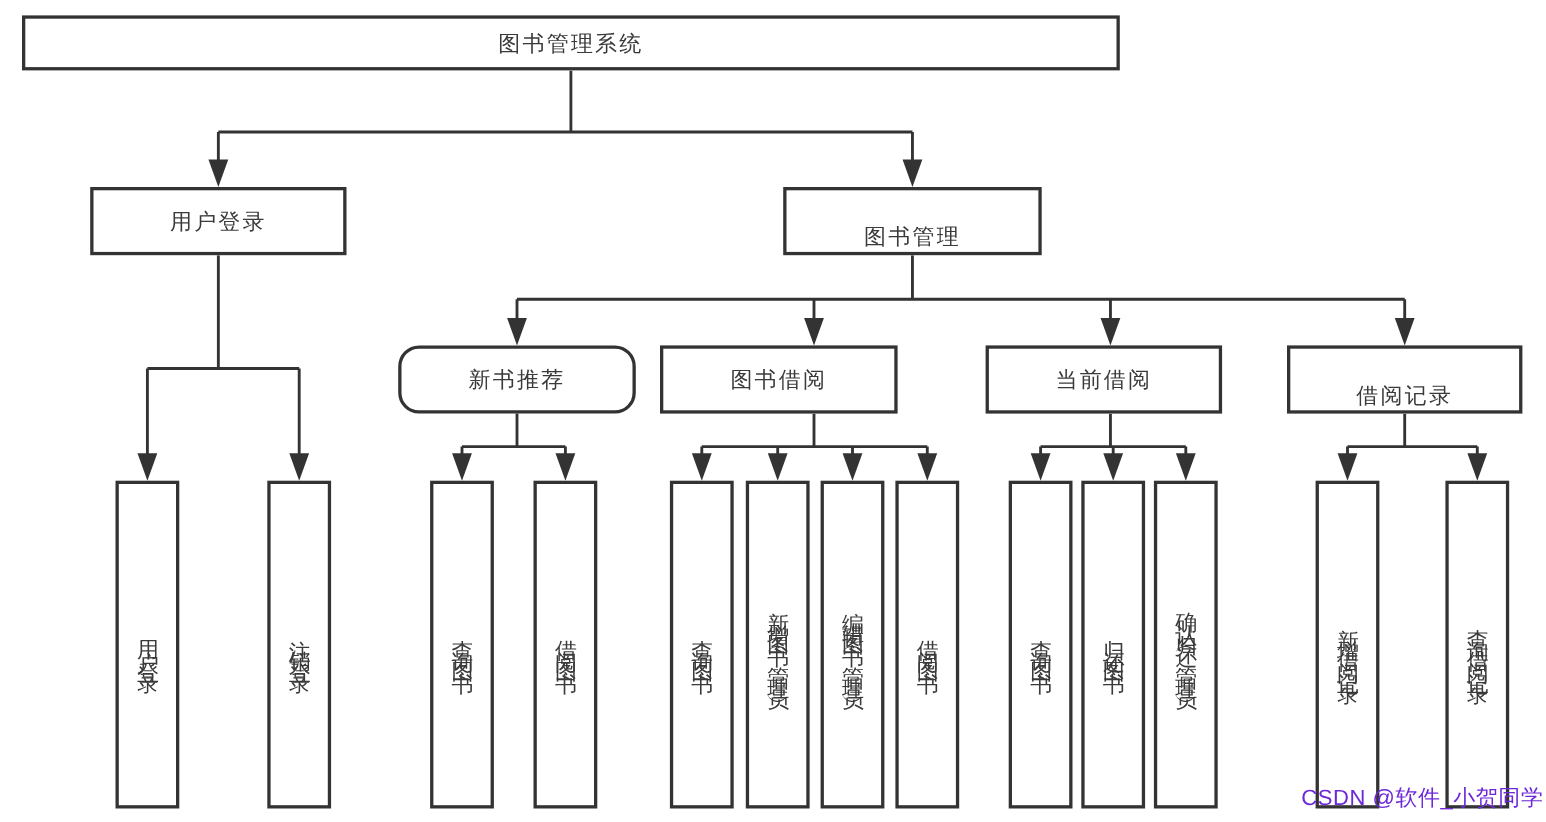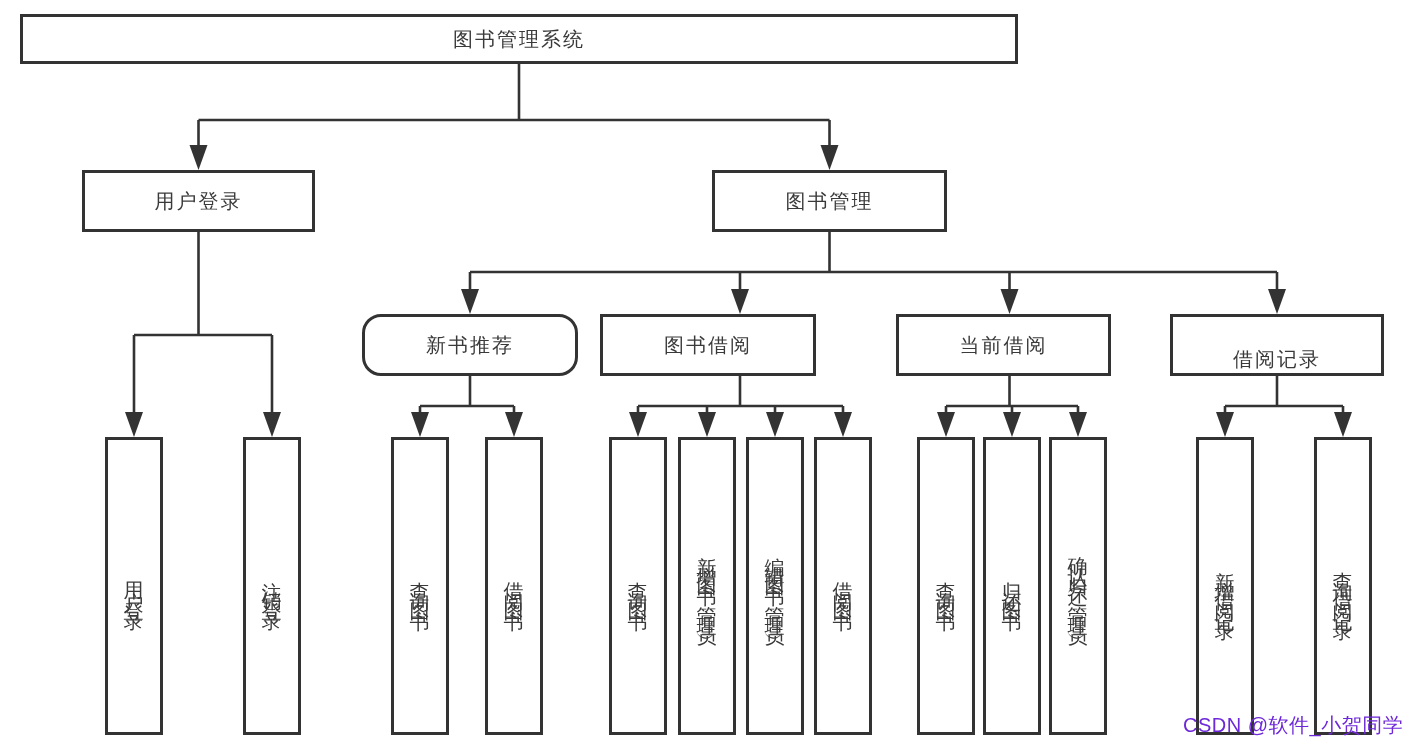--- a/index.html
+++ b/index.html
@@ -115,21 +115,21 @@
     </g>
   </svg>
 
   <div class="node root-node">
     <span>图书管理系统</span>
   </div>
 
   <div class="node n2" style="left:82px;width:233px;">
     <span>用户登录</span>
   </div>
-  <div class="node n2" style="left:712px;width:235px;">
+  <div class="node n2" style="left:712px;width:235px;align-items:flex-end;">
     <span>图书管理</span>
   </div>
 
   <div class="node n3" style="left:362px;width:216px;border-radius:19px;">
     <span>新书推荐</span>
   </div>
   <div class="node n3" style="left:600px;width:216px;">
     <span>图书借阅</span>
   </div>
   <div class="node n3" style="left:896px;width:215px;">

